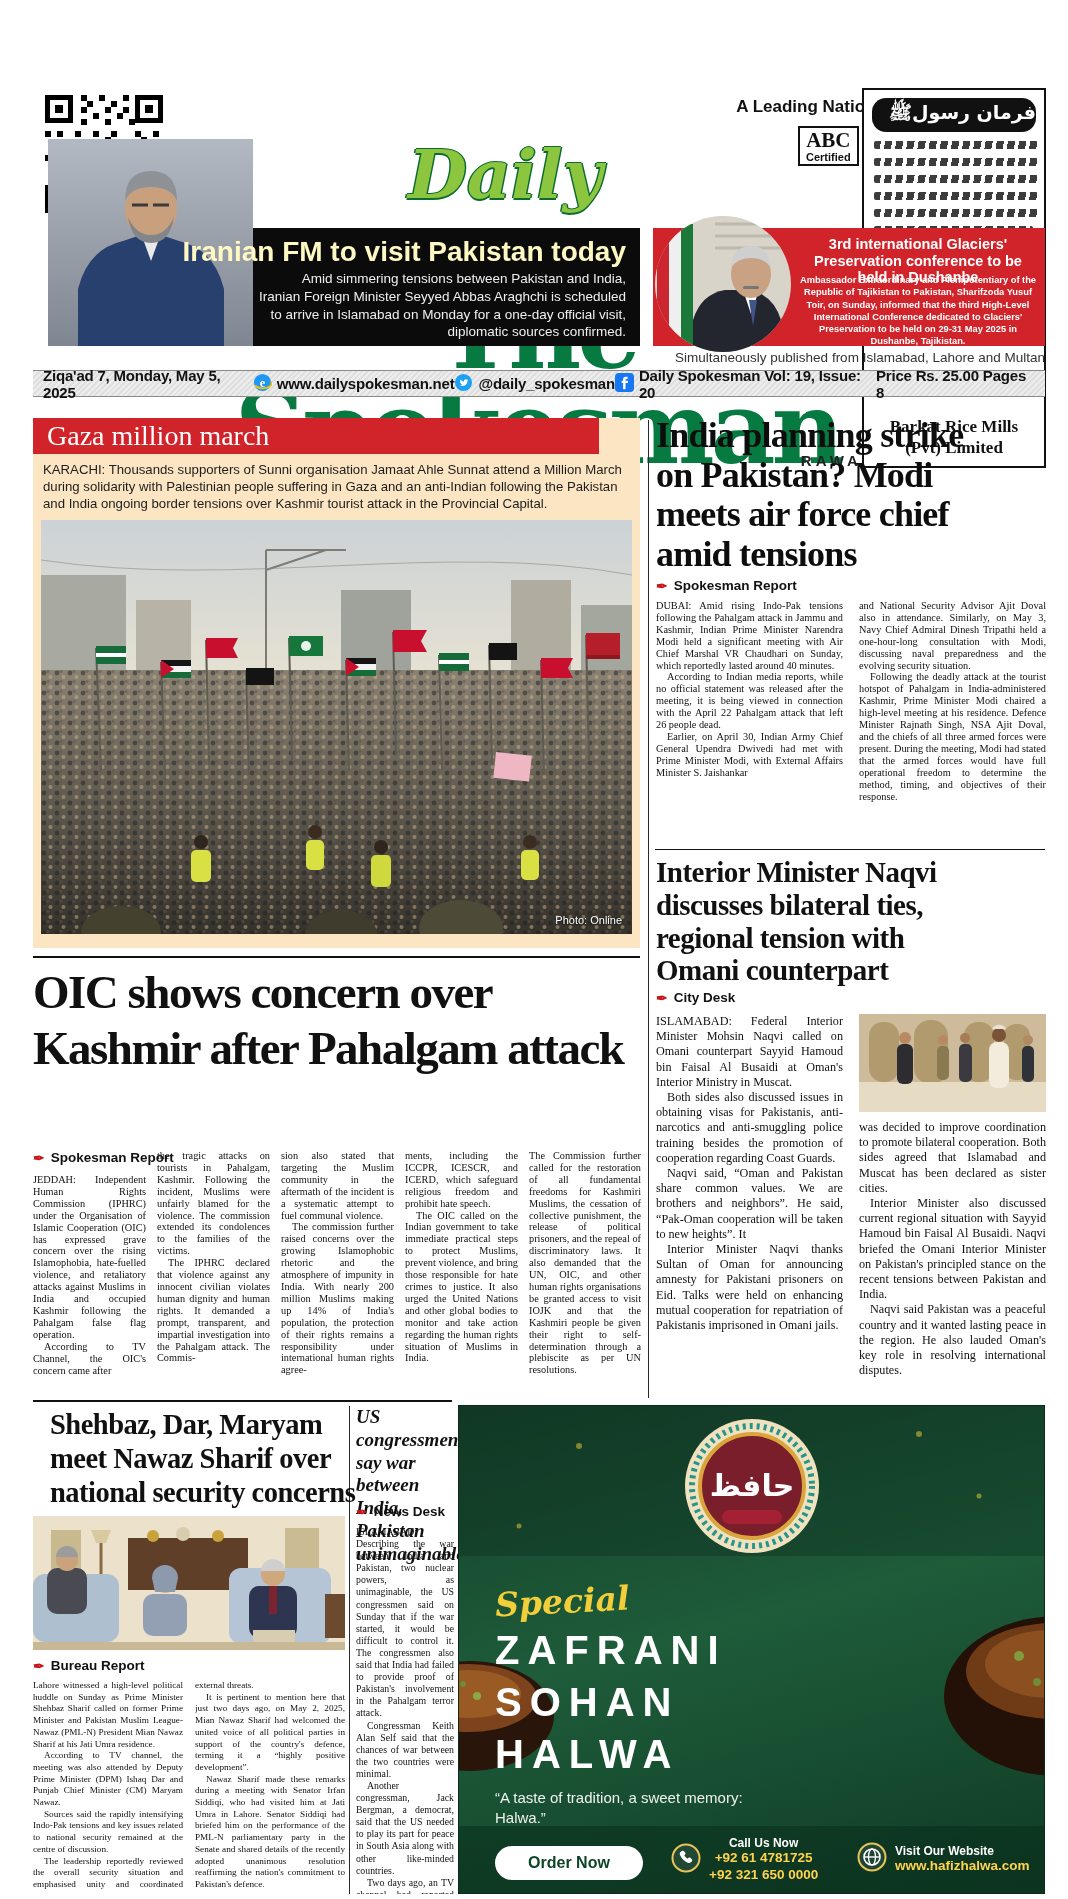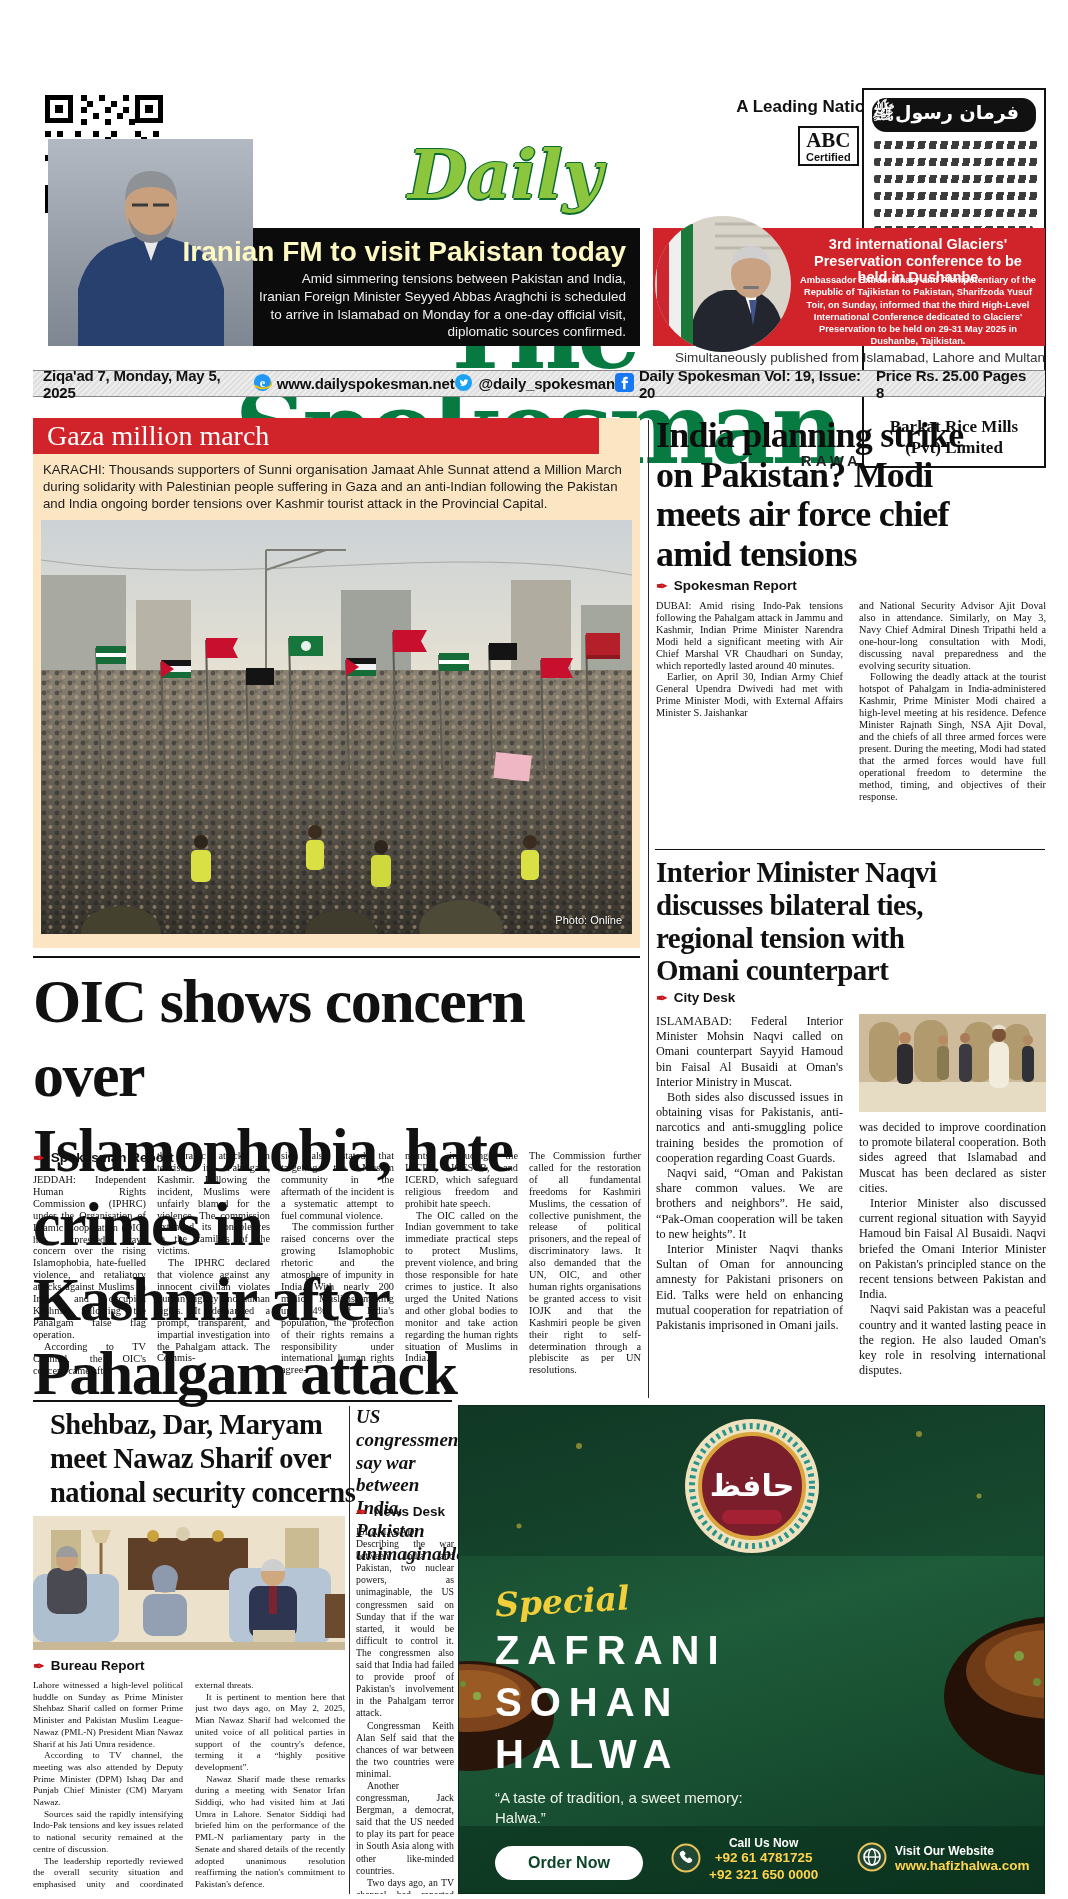--- a/index.html
+++ b/index.html
@@ -12,21 +12,21 @@
   .abc-txt{border:2px solid #111;padding:1px 6px;text-align:center;}
   .abc-a{font-family:"Liberation Serif",serif;font-weight:bold;font-size:21px;line-height:22px;}
   .abc-c{font-size:11px;font-weight:bold;line-height:12px;}
   #daily{left:408px;top:134px;font-family:"DejaVu Serif",serif;font-style:italic;font-weight:bold;
          font-size:68px;color:#8cc63e;text-shadow:1.5px 0 #0c6b31,-1.5px 0 #0c6b31,0 1.5px #0c6b31,0 -1.5px #0c6b31;}
   #title{left:130px;top:286px;width:815px;text-align:center;font-family:"DejaVu Serif",serif;
          font-weight:bold;font-size:100px;line-height:.95;color:#067a40;letter-spacing:-4px;}
   #city{left:700px;top:452px;width:235px;text-align:right;font-weight:bold;font-size:15px;letter-spacing:4px;color:#222;}
   #urdu-box{left:862px;top:88px;width:184px;height:380px;border:2px solid #111;background:#fff;box-sizing:border-box;padding:8px;}
   .urdu-head{background:#111;color:#fff;font-family:"DejaVu Sans",sans-serif;font-weight:bold;font-size:19px;
-             text-align:left;border-radius:14px;padding:3px 0;}
+             text-align:right;border-radius:14px;padding:3px 0;}
   .uline{height:8px;margin:9px 2px 0;border-radius:2px;opacity:.85;
          background:repeating-linear-gradient(100deg,#1a1a1a 0 7px,transparent 7px 11px);}
   .urdu-foot{position:absolute;left:0;bottom:8px;width:100%;text-align:center;
              font-family:"Liberation Serif",serif;font-weight:bold;font-size:17px;line-height:1.2;}
   
   #promo-dark{left:48px;top:228px;width:592px;height:118px;background:#0b0b0b;}
   #fm-photo{left:0;top:-89px;width:205px;height:207px;}
   .pd-head{position:absolute;right:14px;top:8px;font-weight:bold;font-size:28px;color:#fef9c3;}
   .pd-body{position:absolute;right:14px;top:42px;width:368px;font-size:13.5px;line-height:1.32;color:#efefef;text-align:right;}
   #promo-red{left:653px;top:228px;width:392px;height:118px;background:#d0232a;}
@@ -54,21 +54,21 @@
   .hl{display:block;}
   .byline{display:flex;align-items:center;gap:6px;font-weight:bold;font-size:13.5px;}
   .pen{color:#c4161c;font-size:14px;line-height:1;}
   #india-h{left:656px;top:416px;width:392px;font-family:"Liberation Serif",serif;font-weight:bold;
            font-size:36px;line-height:1.1;letter-spacing:-.8px;color:#0d0d0d;}
   #india-by{left:656px;top:578px;}
   #naqvi-h{left:656px;top:856px;width:392px;font-family:"Liberation Serif",serif;font-weight:bold;
            font-size:29px;line-height:1.13;letter-spacing:-.5px;}
   #naqvi-by{left:656px;top:990px;}
   #oic-h{left:33px;top:964px;width:607px;font-family:"Liberation Serif",serif;font-weight:bold;
-         font-size:62px;line-height:1.2;letter-spacing:-1.5px;}
+         font-size:47px;line-height:1.2;letter-spacing:-1.5px;}
   #oic-by{left:33px;top:1150px;}
   #shehbaz-h{left:50px;top:1408px;width:312px;font-family:"Liberation Serif",serif;font-weight:bold;
              font-size:28.5px;line-height:1.2;letter-spacing:-.5px;}
   #shehbaz-by{left:33px;top:1658px;}
   #us-h{left:356px;top:1406px;width:98px;font-family:"Liberation Serif",serif;font-style:italic;font-weight:bold;
         font-size:19px;line-height:1.2;}
   #us-by{left:356px;top:1504px;}
   
   .newsbody{text-align:justify;color:#101010;font-family:"Liberation Serif",serif;overflow:hidden;}
   .newsbody p{margin:0;}
@@ -371,20 +371,21 @@
     <span class="hl">on Pakistan? Modi</span>
     <span class="hl">meets air force chief</span>
     <span class="hl">amid tensions</span>
   </h1>
   <div id="india-by" class="abs byline">
     <span class="pen">✒</span>
     <span>Spokesman Report</span>
   </div>
   <div id="india-c1" class="abs newsbody b10">
     <p>DUBAI: Amid rising Indo-Pak tensions following the Pahalgam attack in Jammu and Kashmir, Indian Prime Minister Narendra Modi held a significant meeting with Air Chief Marshal VR Chaudhari on Sunday, which reportedly lasted around 40 minutes.</p>
+    <p>According to Indian media reports, while no official statement was released after the meeting, it is being viewed in connection with the April 22 Pahalgam attack that left 26 people dead.</p>
     <p>Earlier, on April 30, Indian Army Chief General Upendra Dwivedi had met with Prime Minister Modi, with External Affairs Minister S. Jaishankar</p>
   </div>
   <div id="india-c2" class="abs newsbody b10">
     <p>and National Security Advisor Ajit Doval also in attendance. Similarly, on May 3, Navy Chief Admiral Dinesh Tripathi held a one-hour-long consultation with Modi, discussing naval preparedness and the evolving security situation.</p>
     <p>Following the deadly attack at the tourist hotspot of Pahalgam in India-administered Kashmir, Prime Minister Modi chaired a high-level meeting at his residence. Defence Minister Rajnath Singh, NSA Ajit Doval, and the chiefs of all three armed forces were present. During the meeting, Modi had stated that the armed forces would have full operational freedom to determine the method, timing, and objectives of their response.</p>
   </div>
 
   <div class="abs hrule" style="left:655px;top:849px;width:390px;"></div>
 
   <h2 id="naqvi-h" class="abs" style="margin:0;">
@@ -428,21 +429,20 @@
   </div>
   <div id="naqvi-c2" class="abs newsbody b12">
     <p>was decided to improve coordination to promote bilateral cooperation. Both sides agreed that Islamabad and Muscat has been declared as sister cities.</p>
     <p>Interior Minister also discussed current regional situation with Sayyid Hamoud bin Faisal Al Busaidi. Naqvi briefed the Omani Interior Minister on Pakistan's principled stance on the recent tensions between Pakistan and India.</p>
     <p>Naqvi said Pakistan was a peaceful country and it wanted lasting peace in the region. He also lauded Oman's key role in resolving international disputes.</p>
   </div>
 
   <div class="abs" style="left:33px;top:956px;width:607px;height:2px;background:#111;"></div>
   <h1 id="oic-h" class="abs" style="margin:0;">
     <span class="hl">OIC shows concern over</span>
-    <span class="hl">Islamophobia, hate crimes in</span>
     <span class="hl">Kashmir after Pahalgam attack</span>
   </h1>
   <div id="oic-by" class="abs byline">
     <span class="pen">✒</span>
     <span>Spokesman Report</span>
   </div>
   <div id="oic-c1" class="abs newsbody b10">
     <p>JEDDAH: Independent Human Rights Commission (IPHRC) under the Organisation of Islamic Cooperation (OIC) has expressed grave concern over the rising Islamophobia, hate-fuelled violence, and retaliatory attacks against Muslims in India and occupied Kashmir following the Pahalgam false flag operation.</p>
     <p>According to TV Channel, the OIC's concern came after</p>
   </div>

